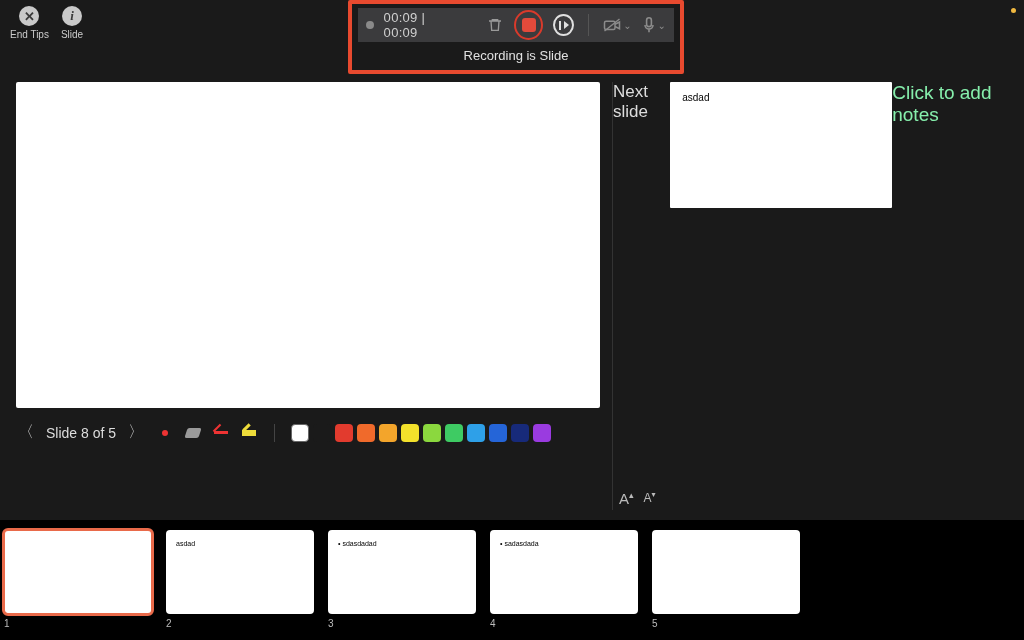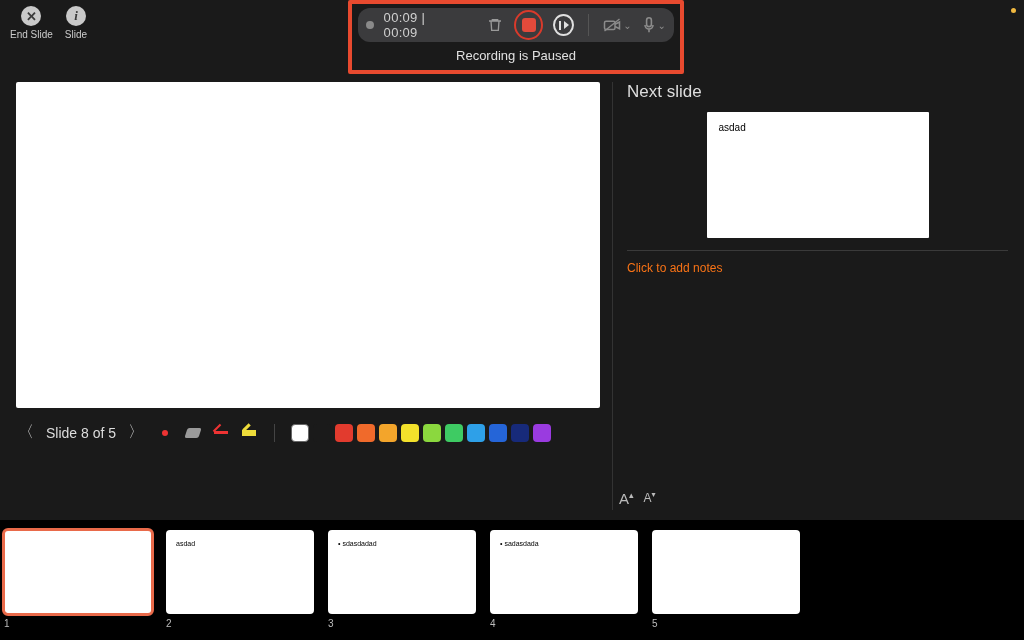--- a/index.html
+++ b/index.html
@@ -66,21 +66,21 @@
       border: 4px solid #e84a2f;
       border-radius: 2px;
       display: flex;
       flex-direction: column;
       align-items: stretch;
     }
     .recording-bar {
       margin: 4px 6px 0 6px;
       height: 34px;
       background: #3b3b3d;
-      border-radius: 12px;
+      border-radius: 0;
       display: flex;
       align-items: center;
       padding: 0 8px;
       gap: 10px;
       color: #bdbdbd;
     }
     .rec-dot {
       width: 8px; height: 8px; border-radius:50%;
       background:#8a8a8a;
     }
@@ -176,23 +176,22 @@
     .pen-hl { width:14px; height:6px; background:#eedc3a; position:relative;}
     .pen-hl::before { content:""; position:absolute; top:-7px; left:3px; width:3px; height:9px; background:#eedc3a; transform:rotate(45deg);}
 
     .color-swatches { display:flex; gap:4px; }
     .swatch { width:18px; height:18px; border-radius:4px; cursor:pointer;}
 
     
     .right-pane {
       flex: 1;
       display:flex;
-      flex-direction:column;
+      flex-direction:row;
       border-left: 1px solid #333;
-      padding-left: 14px;
       margin-left:-6px;
     }
     .next-label {
       font-size:17px;
       color:#ddd;
       margin-bottom:10px;
     }
     .next-slide-wrap {
       display:flex;
       justify-content:center;
@@ -203,22 +202,22 @@
       background:#fff;
       color:#000;
       font-size:10px;
       padding:10px 12px;
       border-radius:1px;
     }
     .next-divider {
       height:1px; background:#3a3a3a; margin:12px 0 10px 0;
     }
     .notes-placeholder {
-      font-size:12px;
-      color:#f97316;
+      font-size:19px;
+      color:#86efac;
     }
     .font-size-controls {
       position:absolute;
       bottom:3px;
       left:6px;
       display:flex;
       gap:10px;
       font-size:15px;
       color:#bbb;
     }
@@ -251,21 +250,21 @@
       outline-offset: -1px;
     }
     .thumb-num { font-size:10px; color:#bbb;}
   </style>
 </head>
 <body>
 
 <div class="top-left">
   <div class="top-left-btn">
     <div class="circ">✕</div>
-    <div class="lbl">End Slide</div>
+    <div class="lbl">End Tips</div>
   </div>
   <div class="top-left-btn">
     <div class="circ" style="font-family:serif;font-style:italic">i</div>
     <div class="lbl">Slide</div>
   </div>
 </div>
 
 <div class="yellow-dot"></div>
 
 <div class="recording-border">
@@ -295,21 +294,21 @@
       <span class="chev">⌄</span>
     </div>
     <div class="rec-mic">
       <svg width="14" height="16" viewBox="0 0 16 20" fill="none" stroke="currentColor" stroke-width="2">
         <rect x="5" y="1" width="6" height="11" rx="3"></rect>
         <path d="M3 10a5 5 0 0 0 10 0M8 15v4"></path>
       </svg>
       <span class="chev">⌄</span>
     </div>
   </div>
-  <div class="rec-status">Recording is Paused</div>
+  <div class="rec-status">Recording is Slide</div>
 </div>
 
 <div class="main">
   <div class="left-pane">
     <div class="current-slide"></div>
 
     <div class="slide-tools">
       <span class="nav-chev">〈</span>
       <span>Slide 8 of 5</span>
       <span class="nav-chev">〉</span>

